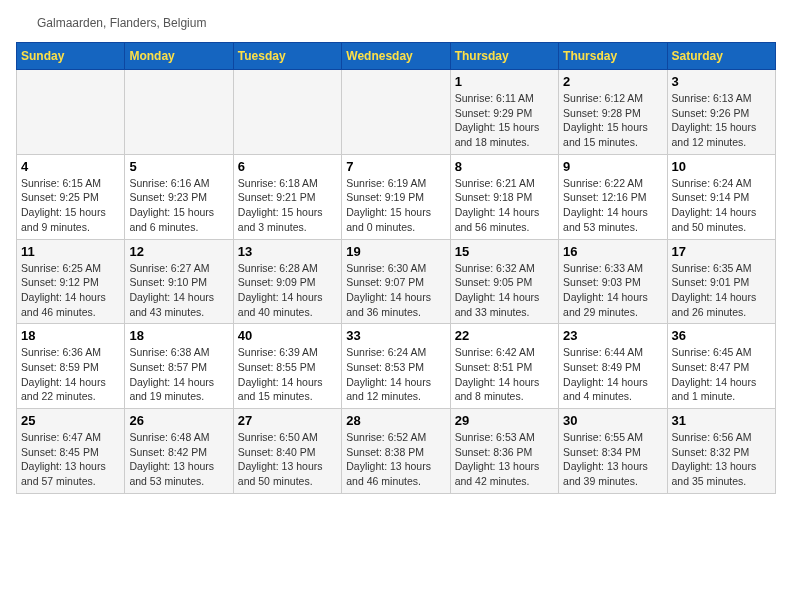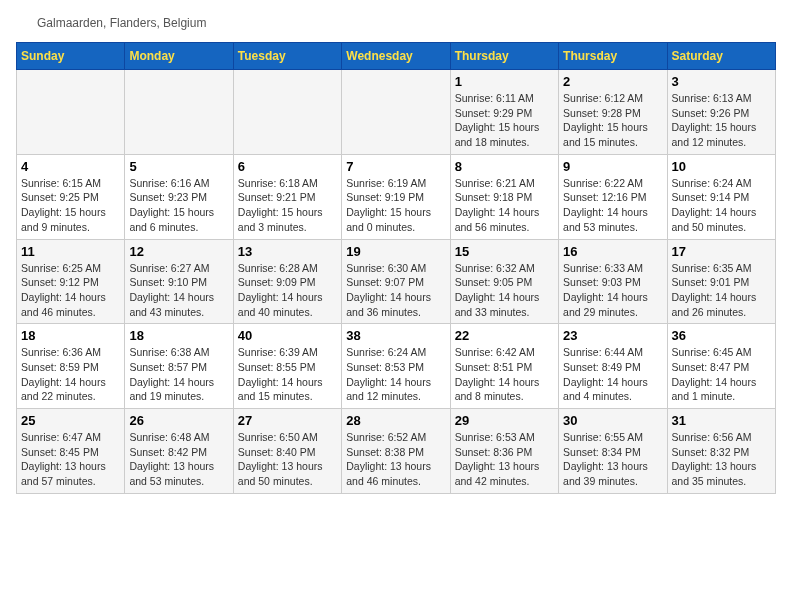--- a/index.html
+++ b/index.html
@@ -237,21 +237,21 @@
 Sunset: 8:57 PM
 Daylight: 14 hours and 19 minutes.</div>
         </td>
         <td>
           <span class="day-number">40</span>
           <div class="day-info">Sunrise: 6:39 AM
 Sunset: 8:55 PM
 Daylight: 14 hours and 15 minutes.</div>
         </td>
         <td>
-          <span class="day-number">38</span>
+          <span class="day-number">33</span>
           <div class="day-info">Sunrise: 6:24 AM
 Sunset: 8:53 PM
 Daylight: 14 hours and 12 minutes.</div>
         </td>
         <td>
           <span class="day-number">22</span>
           <div class="day-info">Sunrise: 6:42 AM
 Sunset: 8:51 PM
 Daylight: 14 hours and 8 minutes.</div>
         </td>

